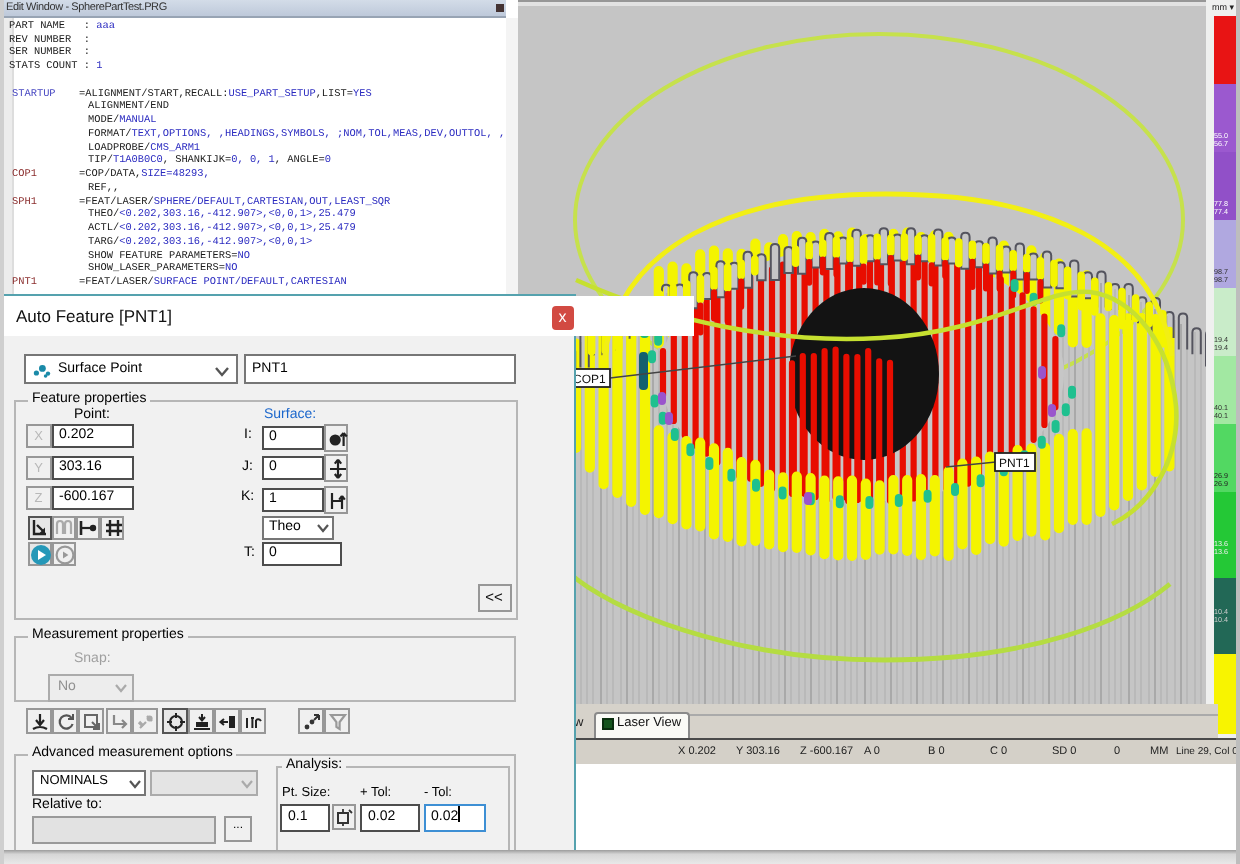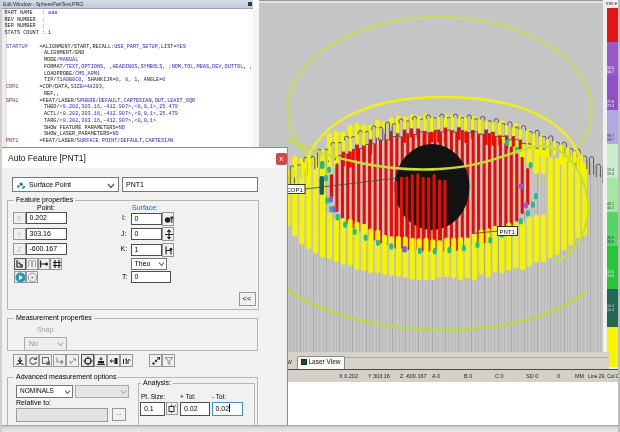--- a/index.html
+++ b/index.html
@@ -185,21 +185,21 @@
       <div style="position:absolute;top:129.15px;left:0;width:100%;height:6.5px">
         <span style="position:absolute;left:6px;color:#8b2e2e">PNT1</span>
         <span style="position:absolute;left:39.5px;white-space:pre"><span style="color:#1a1a1a">=FEAT/LASER/</span><span style="color:#2a2ac0">SURFACE POINT/DEFAULT,CARTESIAN</span></span>
       </div>
   </div>
   <div class="abs" style="left:253px;top:9px;width:6px;height:139px;background:#f4f4f4"></div>
 </div>
 
 <div class="abs" style="left:0;top:147px;width:288px;height:285px;background:#f1f1f1;border:1px solid #55a2ae;border-left:none;border-bottom:none">
 
-  <div class="abs" style="left:0;top:0;width:287px;height:20px;background:#fff">
+  <div class="abs" style="left:0;top:0;width:347px;height:20px;background:#fff">
     <span style="position:absolute;left:8px;top:5px;font-size:8.5px;color:#111">Auto Feature [PNT1]</span>
     <span style="position:absolute;left:275.5px;top:4.5px;width:11.5px;height:12px;background:#d24a42;border-radius:2px;color:#fff;font-size:8px;text-align:center;line-height:12px">x</span>
   </div>
 
   <div class="abs" style="left:12px;top:29px;width:107px;height:15px;background:#fff;border:1px solid #767676">
      <svg width="10" height="10" style="position:absolute;left:3px;top:2px" viewBox="0 0 10 10">
         <circle cx="2.2" cy="6.5" r="1.3" fill="#1a8aa8"></circle>
         <circle cx="5.2" cy="4.2" r="1.7" fill="#1a8aa8"></circle>
         <circle cx="8" cy="6.8" r="1.1" fill="#1a8aa8"></circle>
         <circle cx="6.8" cy="8" r="0.9" fill="#1a8aa8"></circle>

